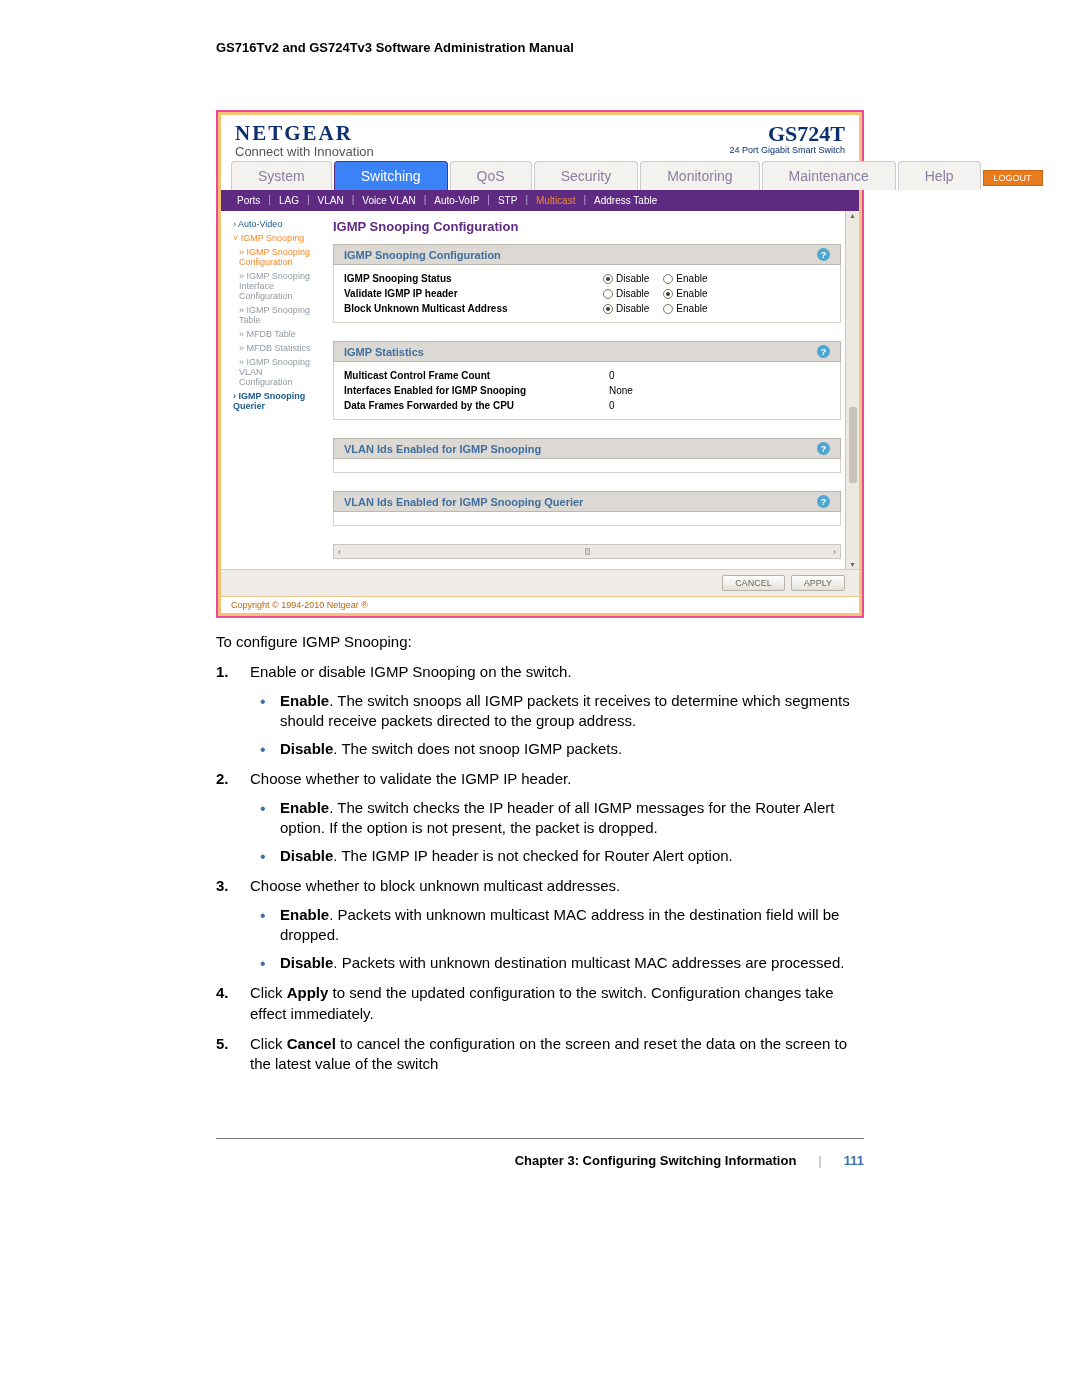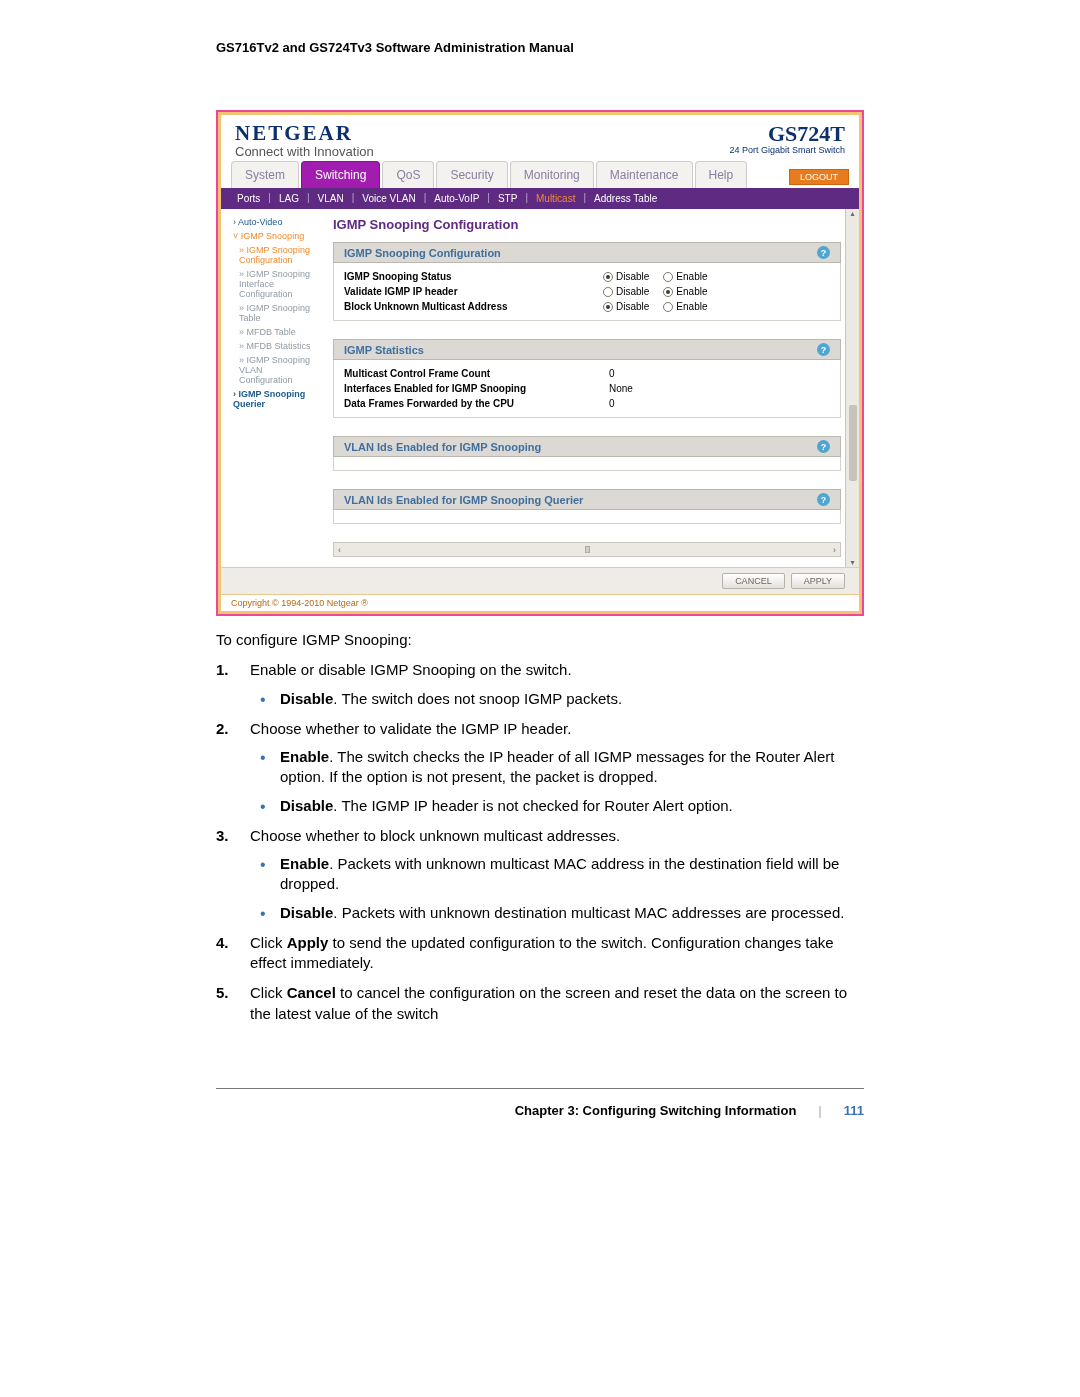--- a/index.html
+++ b/index.html
@@ -9,22 +9,22 @@
   .screenshot { border: 2px solid #ec4899; background: #f6c375; padding: 3px; margin-bottom: 14px; }
   .frame-inner { background: #fff; }
   .top-banner { display: flex; justify-content: space-between; align-items: flex-start; padding: 6px 14px 2px 14px; background: #fff; }
   .brand-block { }
   .brand { font-family: "Times New Roman", serif; font-size: 21px; font-weight: bold; letter-spacing: 2px; color: #0c2f6e; }
   .brand-tag { font-size: 13px; color: #555; margin-top: -2px; }
   .model-block { text-align: right; }
   .model { font-family: Liberation Serif, serif; font-size: 22px; color: #0c2f6e; font-weight: bold; }
   .model-sub { font-size: 9px; color: #0c2f6e; margin-top: -2px; }
   .main-tabs { display: flex; align-items: center; padding: 0 10px; background: #fff; }
-  .mtab { font-size: 12px; color: #8a7ea0; padding: 6px 13px; border: 1px solid #ccc; border-bottom: none; border-radius: 4px 4px 0 0; margin-right: 2px; background: #f4f2ee; }
-  .mtab.active { background: #a21caf; color: #fff; border-color: #5e2a82; }
+  .mtab { font-size: 14px; color: #8a7ea0; padding: 6px 26px; border: 1px solid #ccc; border-bottom: none; border-radius: 4px 4px 0 0; margin-right: 2px; background: #f4f2ee; }
+  .mtab.active { background: #3b82f6; color: #fff; border-color: #5e2a82; }
   .logout-wrap { margin-left: auto; }
   .logout { background: #e87b1e; color: #fff; font-size: 9px; padding: 2px 10px; border-radius: 0; border: 1px solid #c9660f; }
   .sub-tabs { background: #5e2a82; padding: 4px 14px; display: flex; gap: 6px; }
   .stab { font-size: 10px; color: #fff; padding: 1px 2px; }
   .stab.hot { color: #f08a2e; }
   .stab-sep { color: #b9a8cc; font-size: 10px; }
   .app-body { display: flex; background: #fff; }
   .sidebar { width: 100px; padding: 6px 8px 6px 6px; font-size: 9px; }
   .sb-item { padding: 2px 0 2px 6px; color: #1b5a8e; }
   .sb-sub { color: #8f9aa4; padding-left: 12px; }
@@ -242,20 +242,21 @@
       <div class="copyright-bar">Copyright © 1994-2010 Netgear ®</div>
     </div>
   </div>
 
   <div class="body-text">
     <div>To configure IGMP Snooping:</div>
     <ol class="ol-main">
       <li>
         <span>Enable or disable IGMP Snooping on the switch.</span>
         <ul class="sub-ul">
+          <li><strong>Enable</strong><span>. The switch snoops all IGMP packets it receives to determine which segments should receive packets directed to the group address.</span></li>
           <li><strong>Disable</strong><span>. The switch does not snoop IGMP packets.</span></li>
         </ul>
       </li>
       <li>
         <span>Choose whether to validate the IGMP IP header.</span>
         <ul class="sub-ul">
           <li><strong>Enable</strong><span>. The switch checks the IP header of all IGMP messages for the Router Alert option. If the option is not present, the packet is dropped.</span></li>
           <li><strong>Disable</strong><span>. The IGMP IP header is not checked for Router Alert option.</span></li>
         </ul>
       </li>

